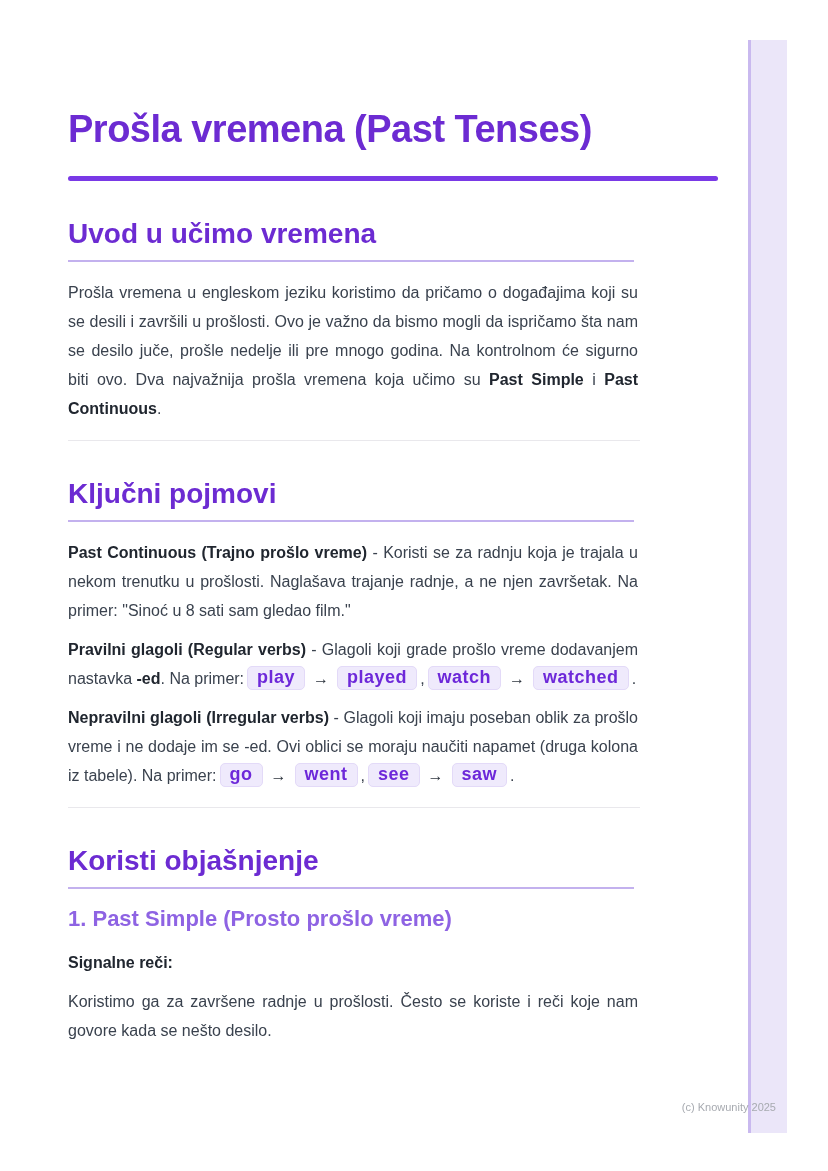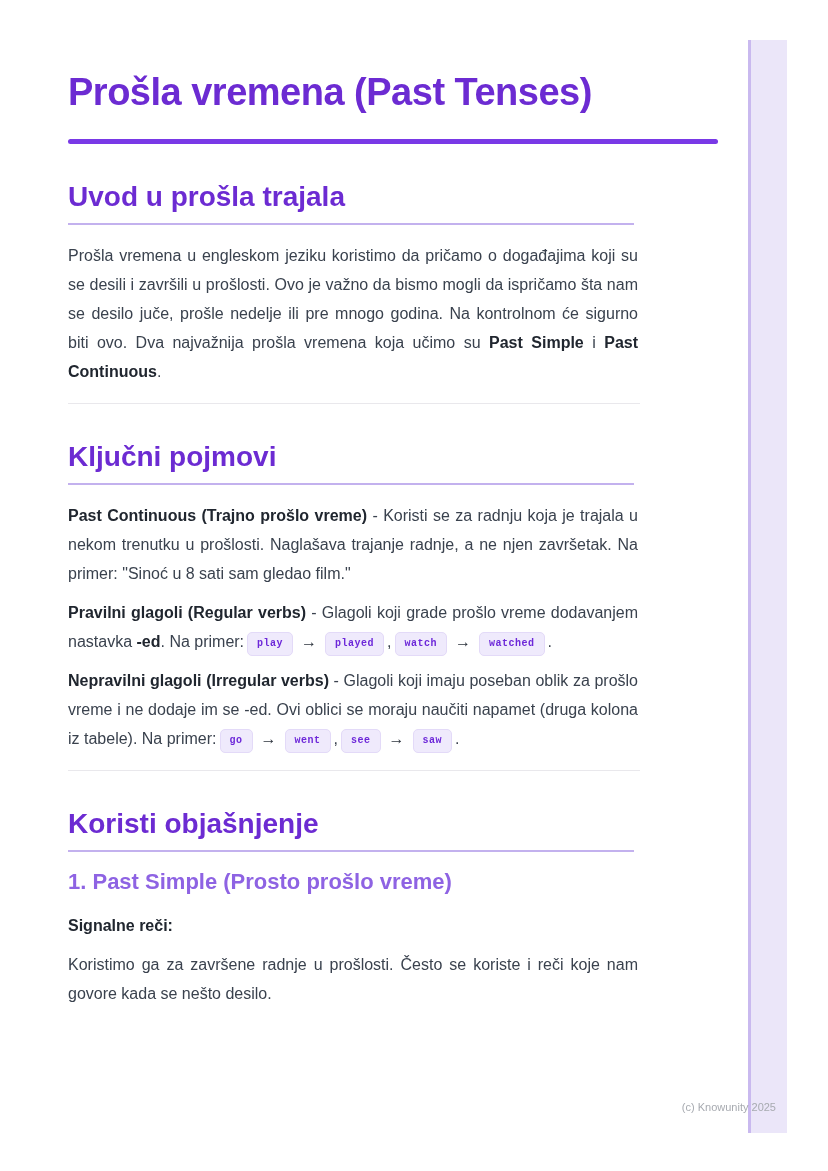--- a/index.html
+++ b/index.html
@@ -14,21 +14,21 @@
     background:#ffffff;
     overflow:hidden;
   }
   .content {
     position:absolute;
     left:68px;
     top:0;
     width:570px;
   }
   h1 {
-    margin:72px 0 0 0;
+    margin:109px 0 0 0;
     font-size:38px;
     line-height:40px;
     font-weight:700;
     letter-spacing:-0.5px;
     color:#6c2bd2;
   }
   .title-rule {
     margin-top:27px;
     width:650px;
     height:5px;
@@ -67,22 +67,22 @@
   .divider {
     margin-top:17px;
     width:572px;
     height:1px;
     background:#e9e8ec;
   }
   .seg-bold { font-weight:700; color:#20262f; }
   .seg-normal { font-weight:400;margin-top:24px; }
   .seg-code {
     display:inline-block;
-    font-family:Liberation Mono, monospace;
-    font-size:10px;
+    font-family:Liberation Sans, sans-serif;
+    font-size:18px;
     font-weight:700;
     letter-spacing:0.5px;
     color:#6d28d9;
     background:#efeafc;
     border:1px solid #e3daf8;
     border-radius:5px;
     padding:2px 9px 3px 9px;
     line-height:17px;
     margin:0 3px;
     vertical-align:1px;
@@ -117,21 +117,21 @@
 </head>
 <body>
 
 <div class="page">
   <div class="content">
 
     <h1>Prošla vremena (Past Tenses)</h1>
     <div class="title-rule"></div>
 
     <section>
-      <h2>Uvod u prošla trajala</h2>
+      <h2>Uvod u učimo vremena</h2>
       <div class="h2-rule"></div>
       <p class="body"><span class="seg-normal">Prošla vremena u engleskom jeziku koristimo da pričamo o događajima koji su se desili i završili u prošlosti. Ovo je važno da bismo mogli da ispričamo šta nam se desilo juče, prošle nedelje ili pre mnogo godina. Na kontrolnom će sigurno biti ovo. Dva najvažnija prošla vremena koja učimo su </span><span class="seg-bold">Past Simple</span><span class="seg-normal"> i </span><span class="seg-bold">Past Continuous</span><span class="seg-normal">.</span></p>
     </section>
 
     <div class="divider"></div>
 
     <section>
       <h2>Ključni pojmovi</h2>
       <div class="h2-rule"></div>
       <p class="body"><span class="seg-bold">Past Continuous (Trajno prošlo vreme)</span><span class="seg-normal"> - Koristi se za radnju koja je trajala u nekom trenutku u prošlosti. Naglašava trajanje radnje, a ne njen završetak. Na primer: "Sinoć u 8 sati sam gledao film."</span></p>

